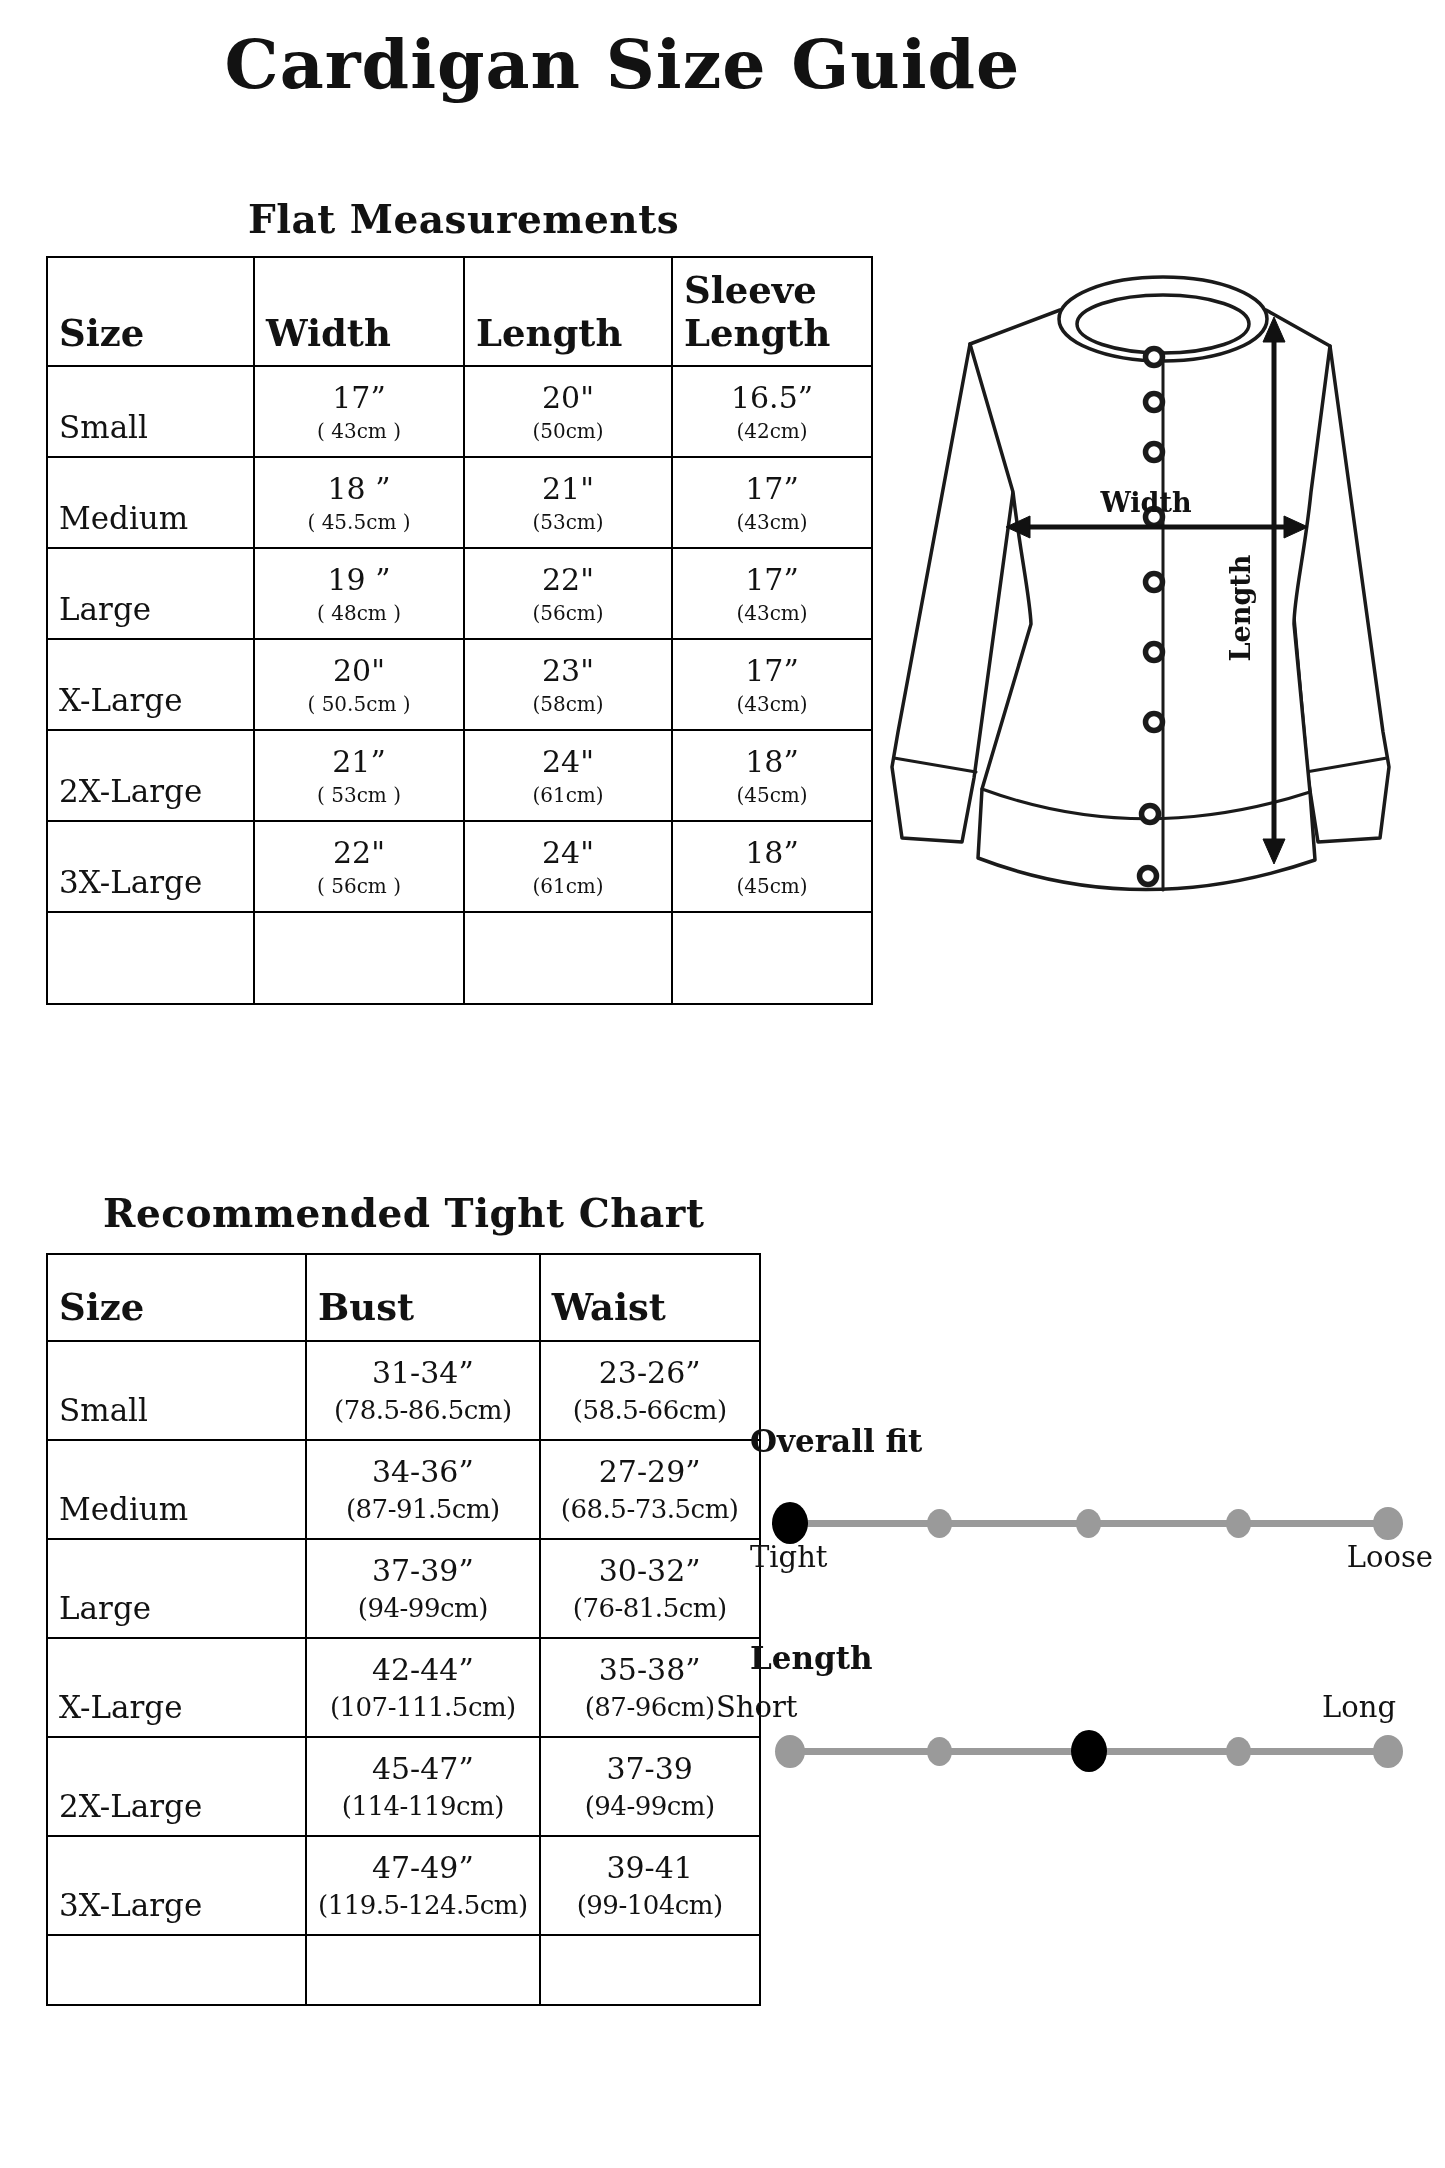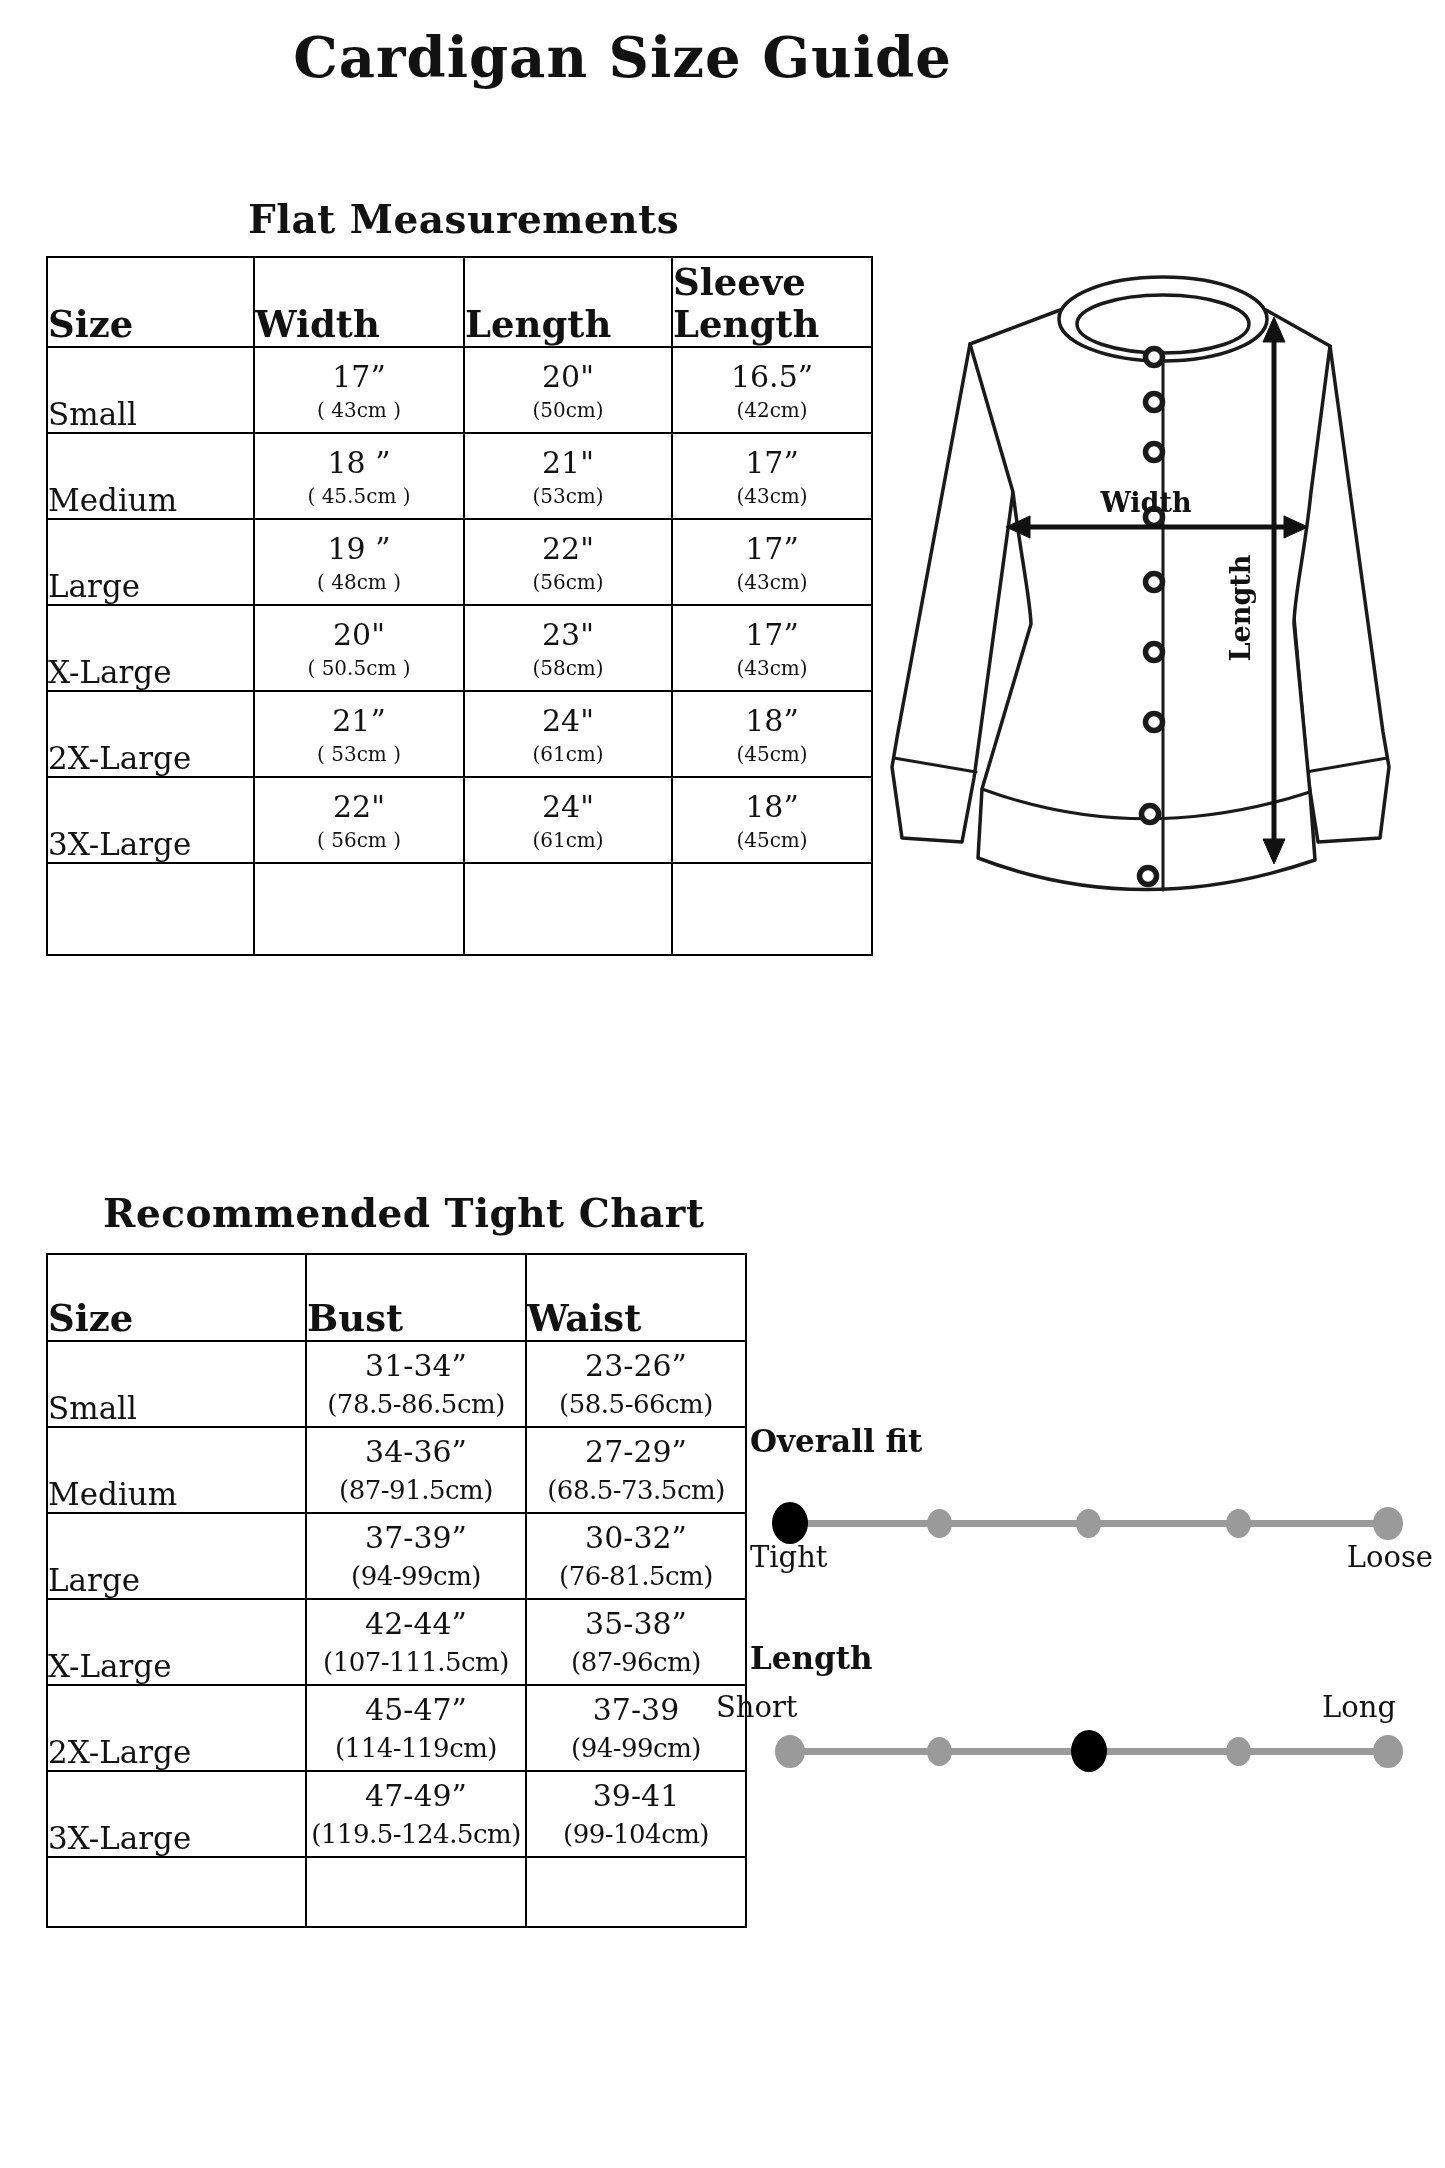--- a/index.html
+++ b/index.html
@@ -4,34 +4,34 @@
 <style>
   html,body{margin:0;padding:0;}
   body{
     width:1445px;height:2168px;position:relative;background:#ffffff;
     font-family:"DejaVu Serif", serif;color:#121212;overflow:hidden;
   }
   .abs{position:absolute;}
   
   .page-title{
     top:24px;left:0;width:1245px;text-align:center;
-    font-size:56px;font-weight:bold;letter-spacing:1px;white-space:nowrap;
+    font-size:68px;font-weight:bold;letter-spacing:1px;white-space:nowrap;
   }
   .section-heading{
     font-size:39px;font-weight:bold;white-space:nowrap;letter-spacing:.5px;
   }
   #flat-heading{left:248px;top:196px;}
   #rec-heading{left:103px;top:1190px;}
   
   table.size-table{
     border-collapse:collapse;table-layout:fixed;position:absolute;
     background:#fff;
   }
   table.size-table td,table.size-table th{
-    border:2.5px solid #000;padding:0;overflow:visible;
+    border:2.5px solid #000;padding:11px;overflow:visible;
   }
   th.hdr{
     text-align:left;vertical-align:bottom;font-weight:bold;
     font-size:37px;padding:6px 2px 2px 6px;line-height:1.15;white-space:pre-line;
   }
   td.size-cell{
     text-align:left;vertical-align:bottom;font-size:31px;
     padding:0 0 4px 6px;white-space:nowrap;
   }
   td.val-cell{

